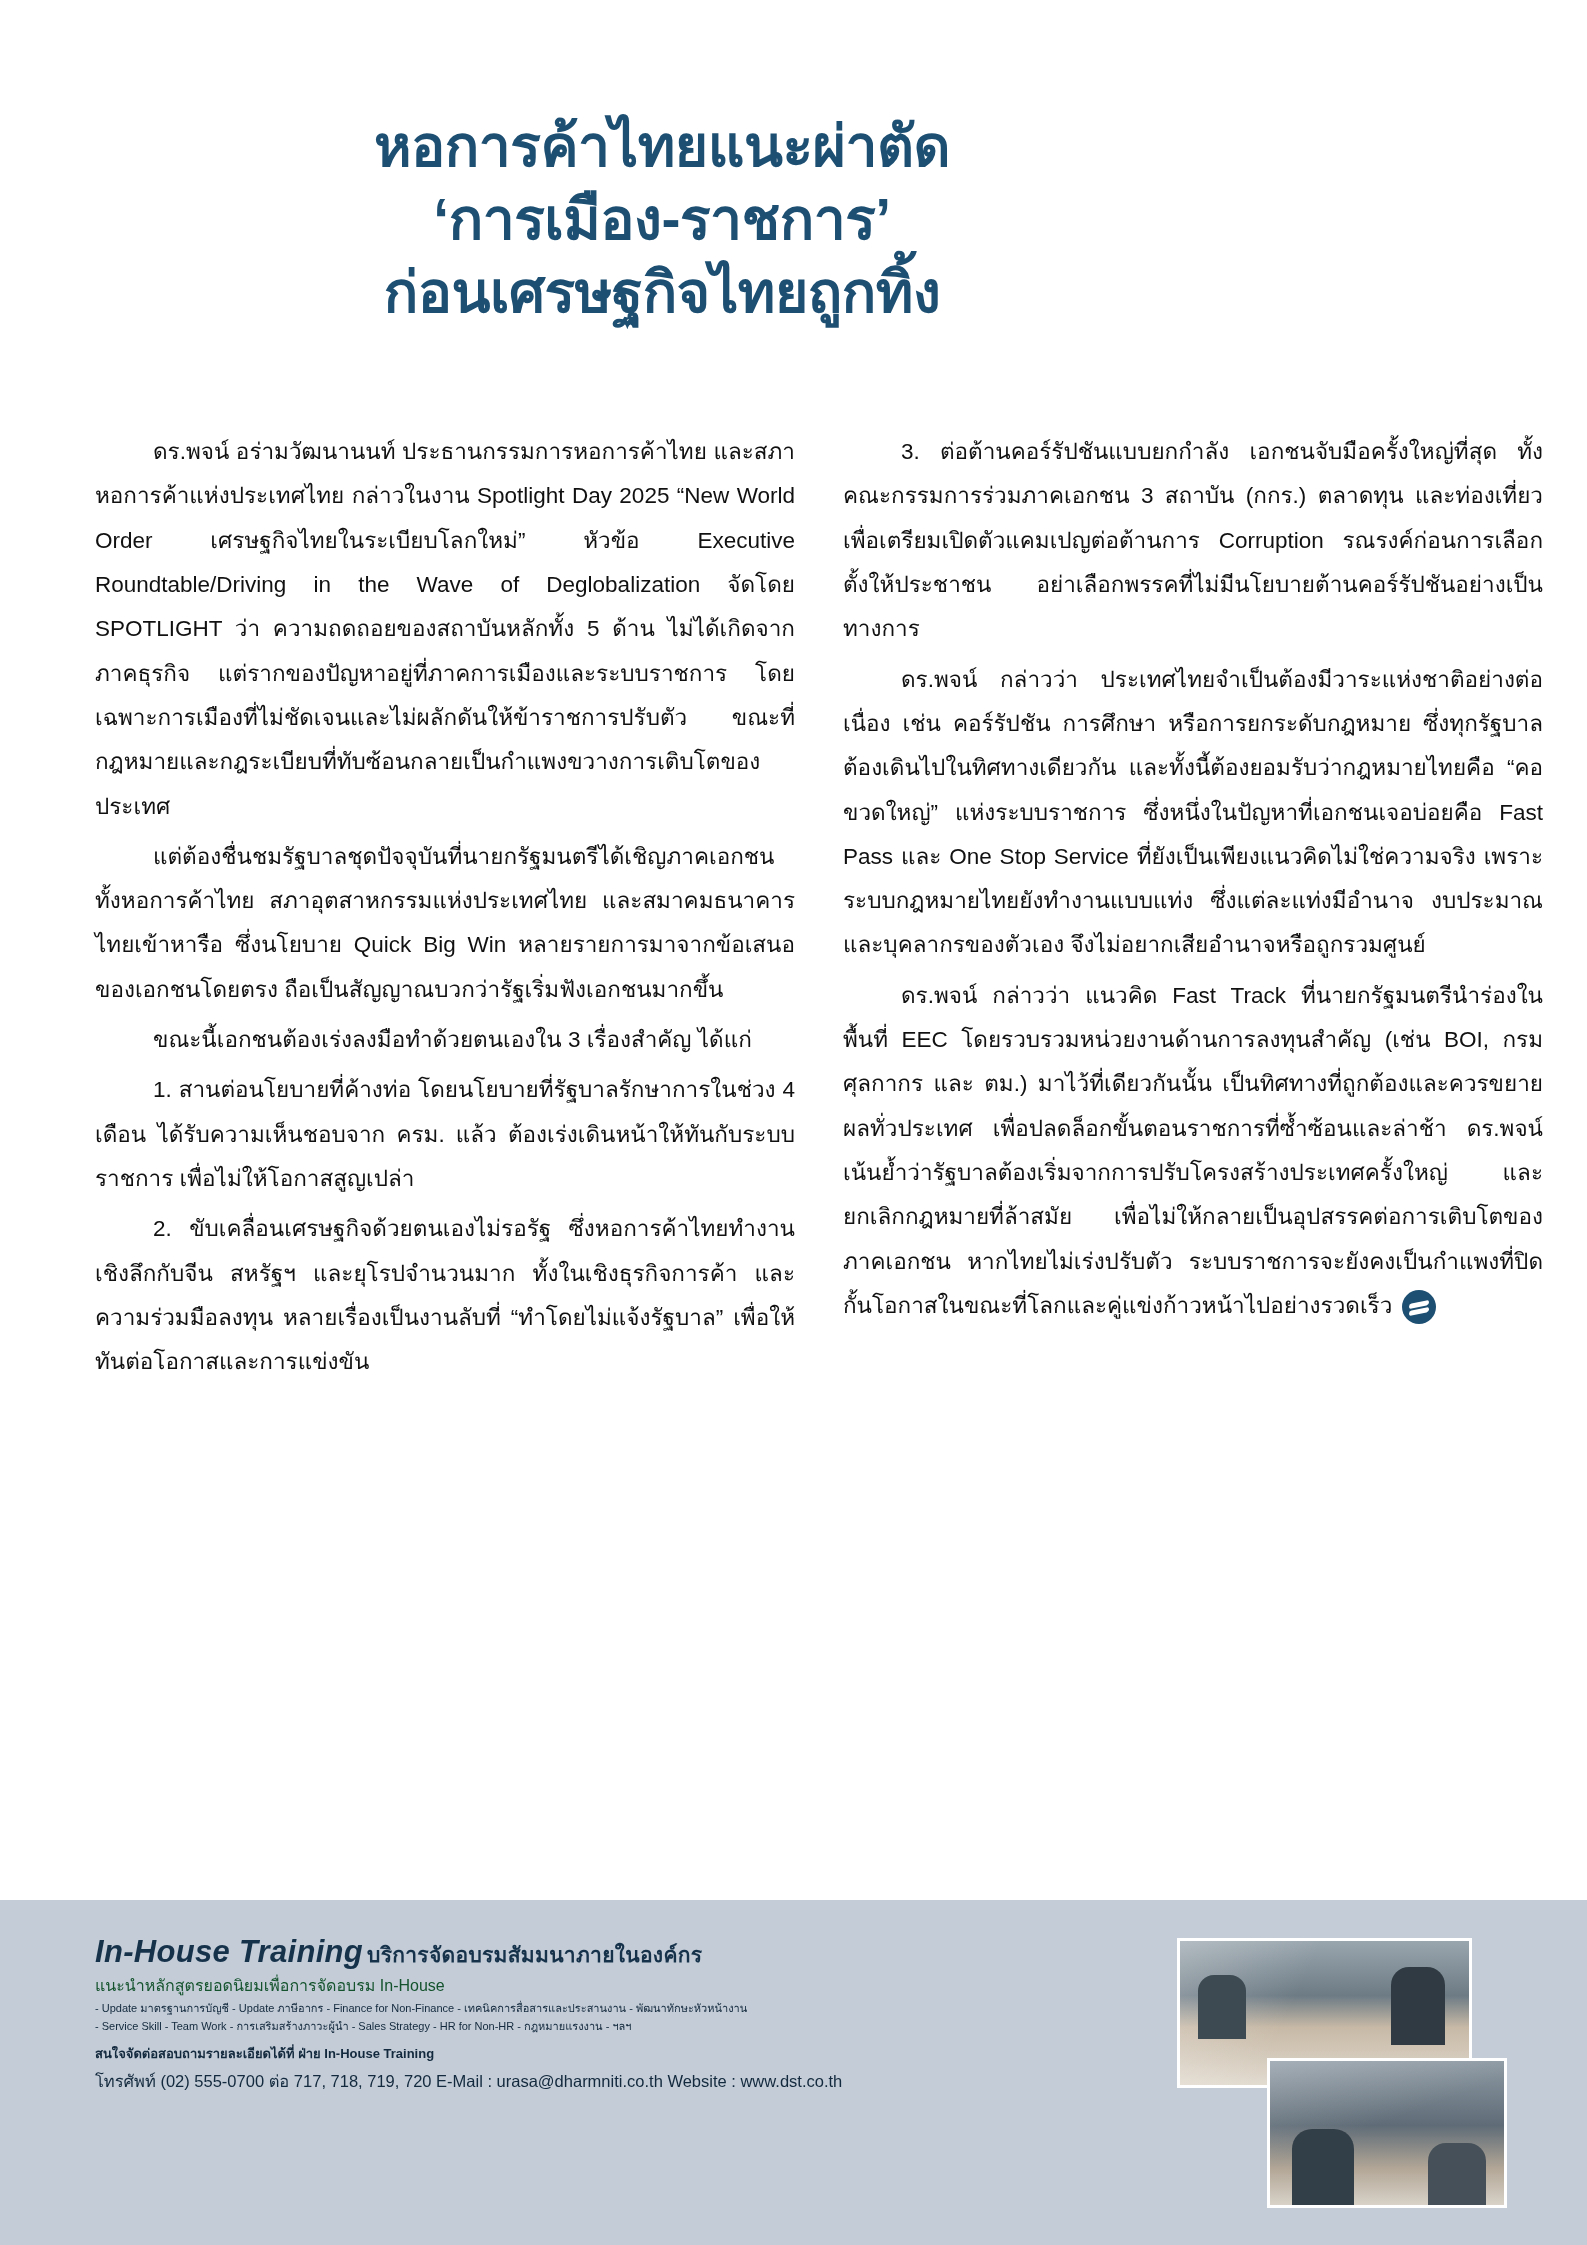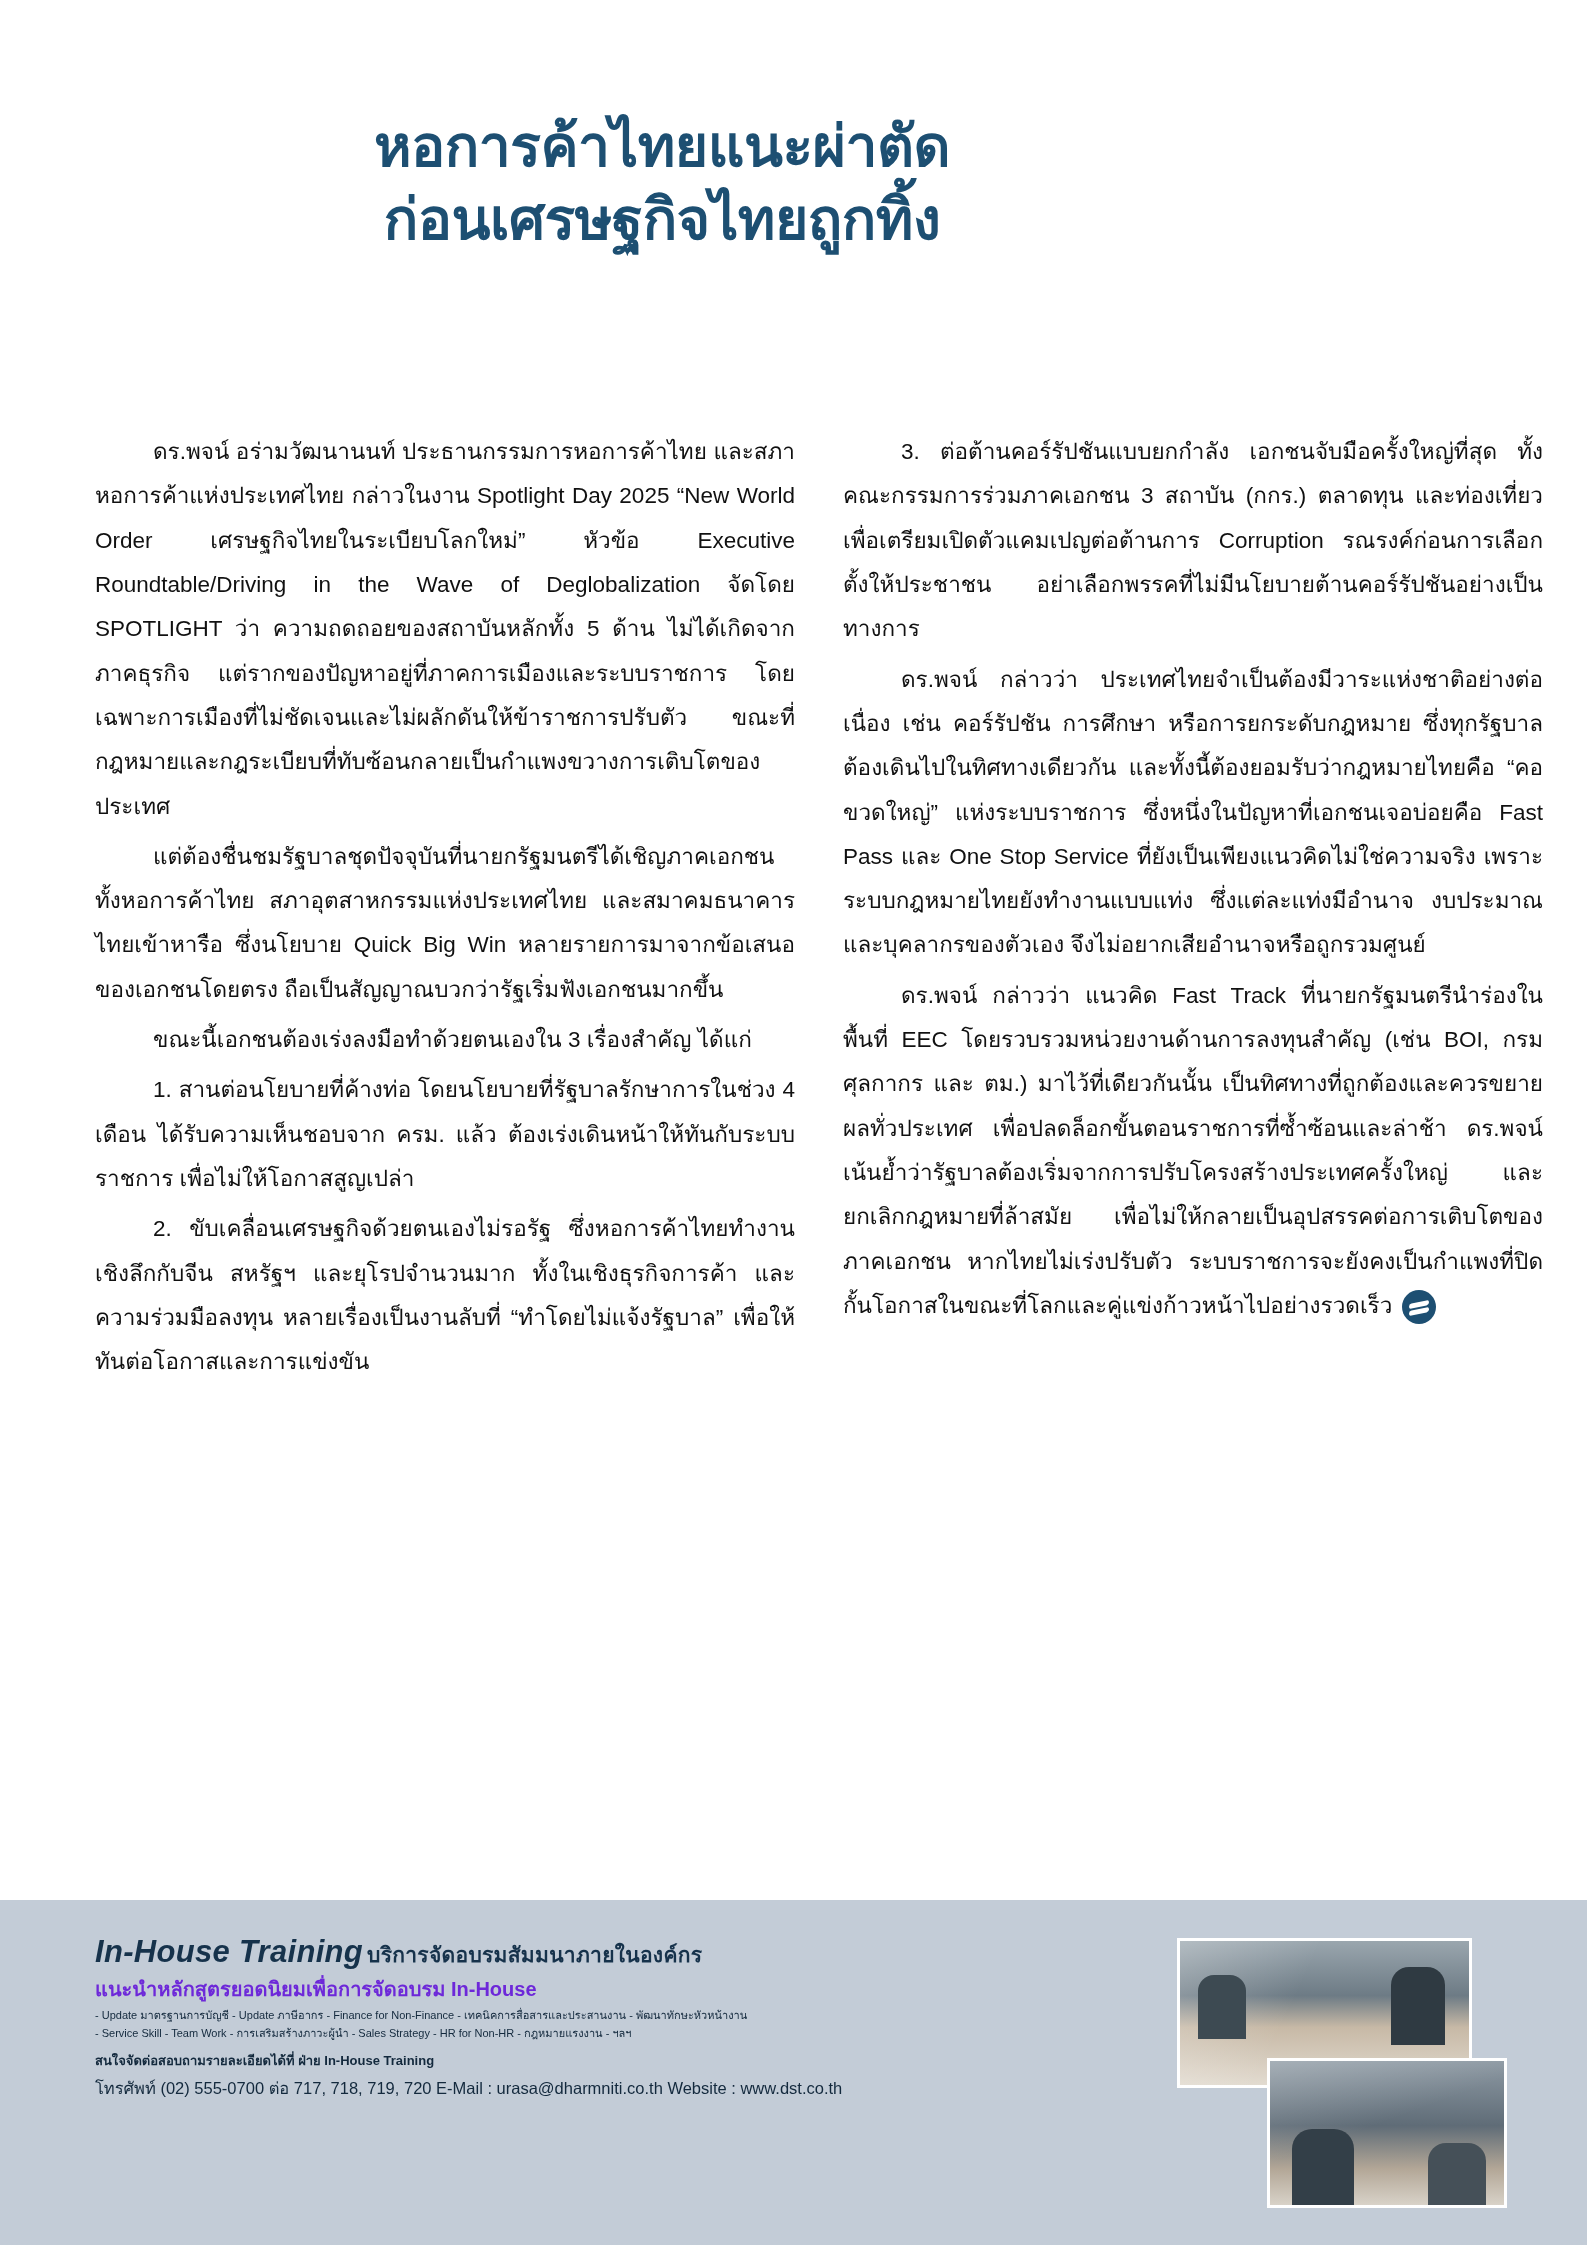--- a/index.html
+++ b/index.html
@@ -122,23 +122,23 @@
     margin-left: 4px;
   }
   .ad-lead {
     font-size: 19.5px;
     line-height: 1.45;
     color: #13293d;
     margin: 6px 0 10px 0;
     max-width: 990px;
   }
   .ad-sec-head {
-    font-size: 20px;
-    font-weight: bold;
-    color: #6d28d9;
+    font-size: 16px;
+    font-weight: normal;
+    color: #14532d;
     margin: 0 0 2px 0;
   }
   .ad-list {
     font-size: 11px;
     line-height: 1.6;
     color: #13293d;
     margin: 0 0 8px 0;
   }
   .ad-cta {
     font-size: 13px;
@@ -217,20 +217,21 @@
     background: #455058;
   }
 </style>
 </head>
 <body>
 
 <div class="page">
 
   <div class="headline">
     <span class="hl-line">หอการค้าไทยแนะผ่าตัด</span>
+    <span class="hl-line">‘การเมือง-ราชการ’</span>
     <span class="hl-line">ก่อนเศรษฐกิจไทยถูกทิ้ง</span>
   </div>
 
   <div class="columns">
 
     <div class="col">
       <p class="para">ดร.พจน์ อร่ามวัฒนานนท์ ประธานกรรมการหอการค้าไทย และสภาหอการค้าแห่งประเทศไทย กล่าวในงาน Spotlight Day 2025 “New World Order เศรษฐกิจไทยในระเบียบโลกใหม่” หัวข้อ Executive Roundtable/Driving in the Wave of Deglobalization จัดโดย SPOTLIGHT ว่า ความถดถอยของสถาบันหลักทั้ง 5 ด้าน ไม่ได้เกิดจากภาคธุรกิจ แต่รากของปัญหาอยู่ที่ภาคการเมืองและระบบราชการ โดยเฉพาะการเมืองที่ไม่ชัดเจนและไม่ผลักดันให้ข้าราชการปรับตัว ขณะที่กฎหมายและกฎระเบียบที่ทับซ้อนกลายเป็นกำแพงขวางการเติบโตของประเทศ</p>
       <p class="para">แต่ต้องชื่นชมรัฐบาลชุดปัจจุบันที่นายกรัฐมนตรีได้เชิญภาคเอกชน ทั้งหอการค้าไทย สภาอุตสาหกรรมแห่งประเทศไทย และสมาคมธนาคารไทยเข้าหารือ ซึ่งนโยบาย Quick Big Win หลายรายการมาจากข้อเสนอของเอกชนโดยตรง ถือเป็นสัญญาณบวกว่ารัฐเริ่มฟังเอกชนมากขึ้น</p>
       <p class="para">ขณะนี้เอกชนต้องเร่งลงมือทำด้วยตนเองใน 3 เรื่องสำคัญ ได้แก่</p>
       <p class="para">1. สานต่อนโยบายที่ค้างท่อ โดยนโยบายที่รัฐบาลรักษาการในช่วง 4 เดือน ได้รับความเห็นชอบจาก ครม. แล้ว ต้องเร่งเดินหน้าให้ทันกับระบบราชการ เพื่อไม่ให้โอกาสสูญเปล่า</p>

